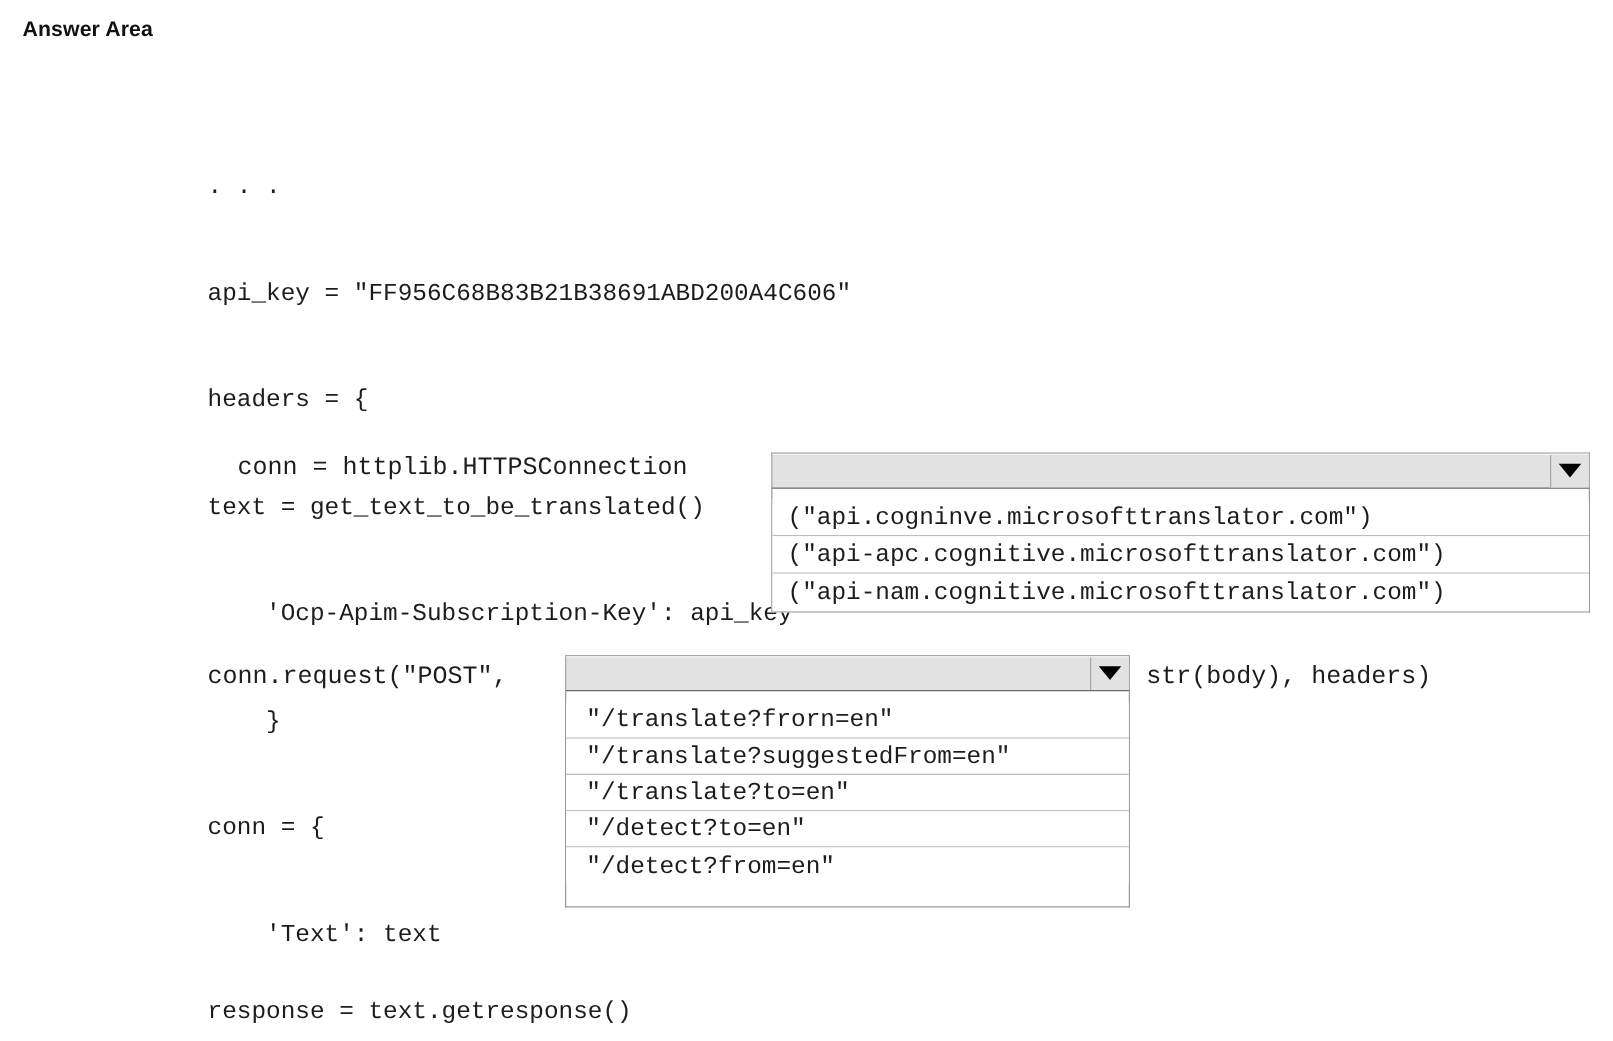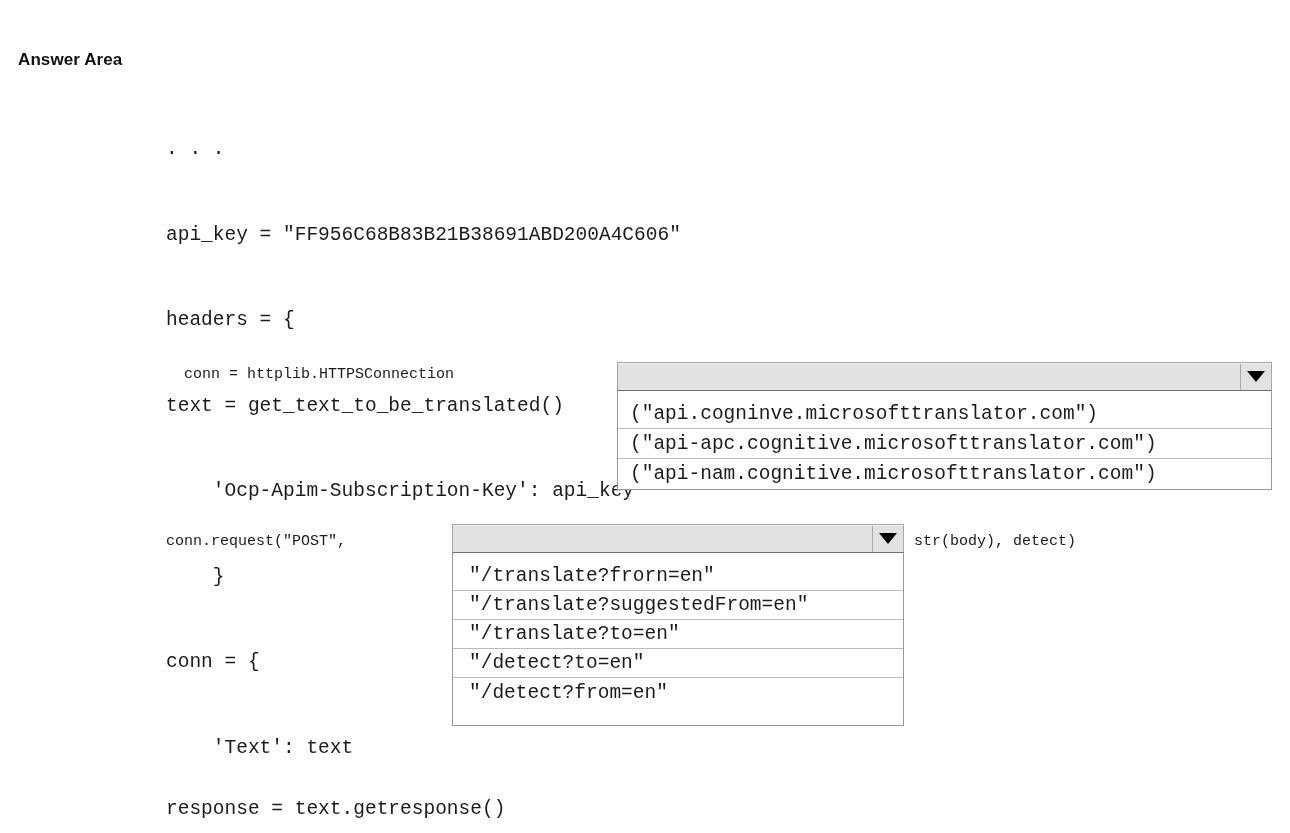--- a/index.html
+++ b/index.html
@@ -19,21 +19,20 @@
   
   .answer-area-title {
     position: absolute;
     left: 18px;
     top: 14px;
     font-family: "Liberation Sans", sans-serif;
     font-size: 17px;
     font-weight: bold;
     letter-spacing: .1px;
     color: #111111;
-    margin-top: 36px;
   }
 
   
   .code-block {
     position: absolute;
     left: 166px;
     top: 78px;
     font-family: "Liberation Mono", "DejaVu Sans Mono", monospace;
     font-size: 19.5px;
     line-height: 28.5px;
@@ -45,21 +44,21 @@
     height: 28.5px;
   }
   .ellipsis-line {
     letter-spacing: 0;
   }
 
   
   .code-row {
     position: absolute;
     font-family: "Liberation Mono", "DejaVu Sans Mono", monospace;
-    font-size: 15px;
+    font-size: 20px;
     line-height: 28px;
     color: #1c1c1c;
     white-space: pre;
     display: flex;
     align-items: flex-start;
   }
 
   
   .dropdown {
     position: absolute;
@@ -160,21 +159,21 @@
     <div class="dd-item">("api-apc.cognitive.microsofttranslator.com")</div>
     <div class="dd-item">("api-nam.cognitive.microsofttranslator.com")</div>
   </div>
 </div>
 
 <div class="code-row" style="left:166px; top:528px;">
   <span>conn.request("POST", </span>
 </div>
 
 <div class="code-row" style="left:905px; top:528px;">
-  <span> str(body), detect)</span>
+  <span> str(body), headers)</span>
 </div>
 
 <div class="dropdown" id="dd-path" style="left:452px; top:524px;">
   <div class="dd-closed">
     <span class="dd-selected-value"></span>
     <span class="dd-arrow-btn">
       <span class="tri"></span>
     </span>
   </div>
   <div class="dd-list">

